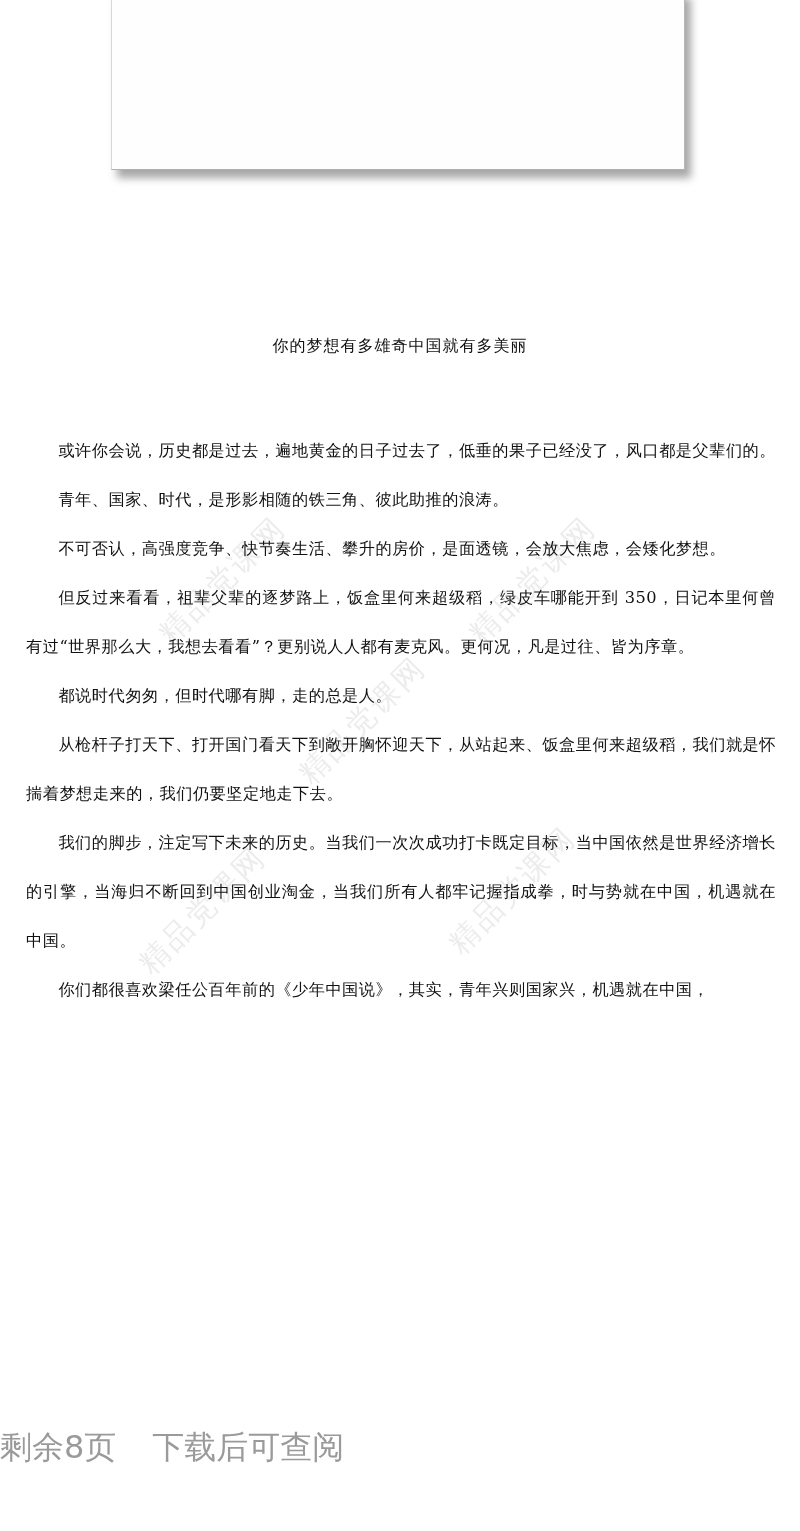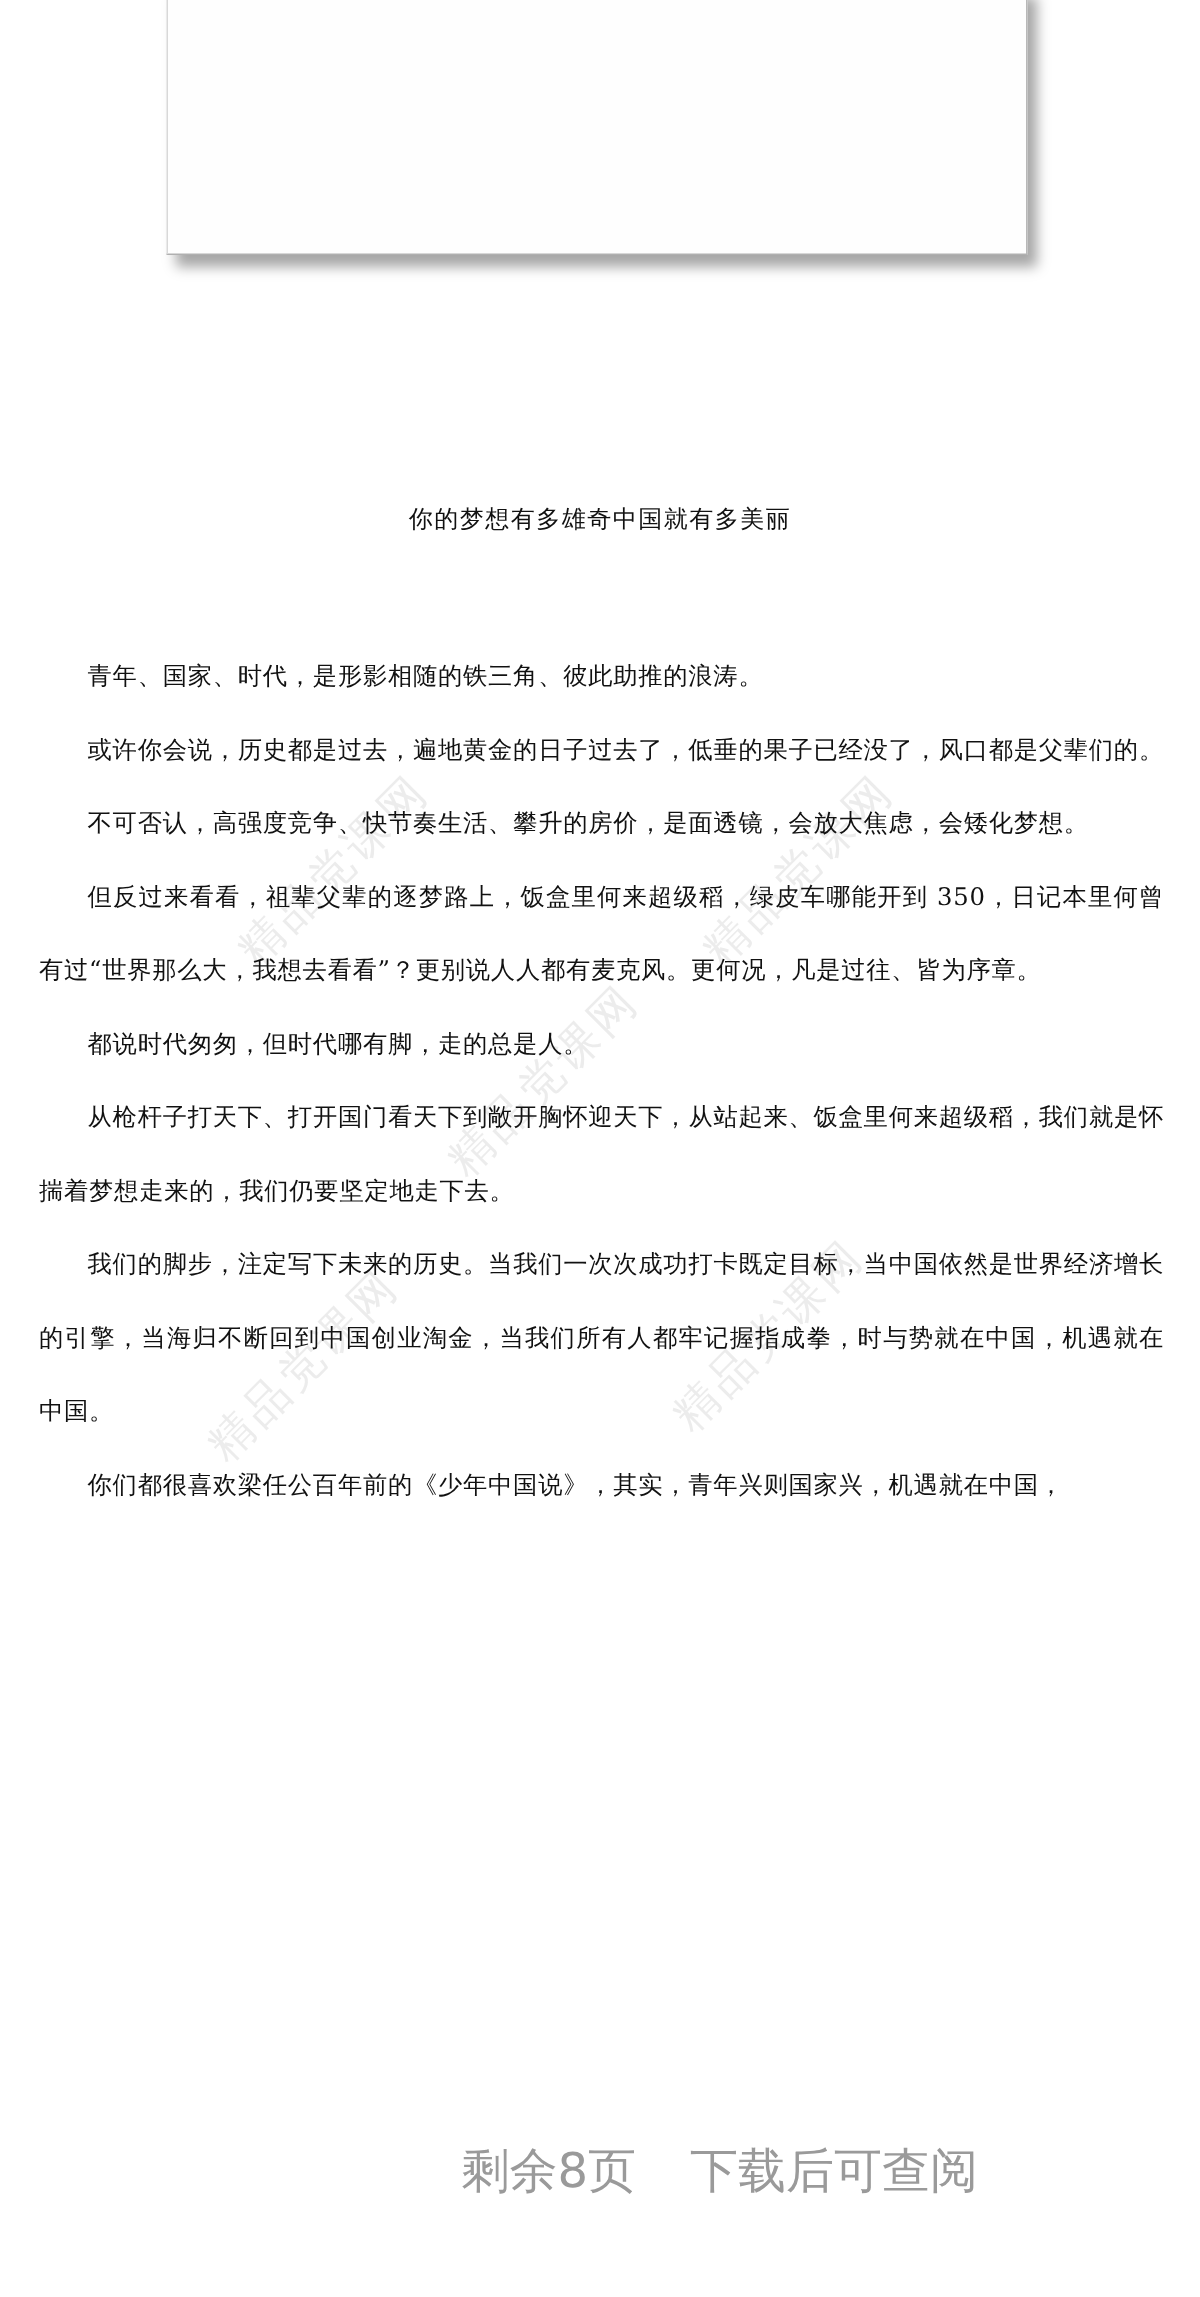--- a/index.html
+++ b/index.html
@@ -61,21 +61,21 @@
       transform-origin: center center;
       white-space: nowrap;
       letter-spacing: 3px;
       pointer-events: none;
     }
     .more-banner {
       position: absolute;
       left: 0;
       width: 652px;
       top: 1427px;
-      text-align: right;
+      text-align: left;
       font-family: "DejaVu Sans", "Liberation Sans", sans-serif;
       font-size: 32px;
       color: #9a9a9a;
       letter-spacing: 0;
       line-height: 40px;
     }
     .more-banner .gap {
       display: inline-block;
       width: 36px;
     }
@@ -87,22 +87,22 @@
 
 <div class="watermark" style="left:140px; top:560px;">精品党课网</div>
 <div class="watermark" style="left:450px; top:560px;">精品党课网</div>
 <div class="watermark" style="left:120px; top:890px;">精品党课网</div>
 <div class="watermark" style="left:430px; top:870px;">精品党课网</div>
 <div class="watermark" style="left:280px; top:700px;">精品党课网</div>
 
 <div class="doc-title">你的梦想有多雄奇中国就有多美丽</div>
 
 <div class="body-text">
+  <p class="para">或许你会说，历史都是过去，遍地黄金的日子过去了，低垂的果子已经没了，风口都是父辈们的。</p>
   <p class="para">青年、国家、时代，是形影相随的铁三角、彼此助推的浪涛。</p>
-  <p class="para">或许你会说，历史都是过去，遍地黄金的日子过去了，低垂的果子已经没了，风口都是父辈们的。</p>
   <p class="para">不可否认，高强度竞争、快节奏生活、攀升的房价，是面透镜，会放大焦虑，会矮化梦想。</p>
   <p class="para">但反过来看看，祖辈父辈的逐梦路上，饭盒里何来超级稻，绿皮车哪能开到 350，日记本里何曾有过“世界那么大，我想去看看”？更别说人人都有麦克风。更何况，凡是过往、皆为序章。</p>
   <p class="para">都说时代匆匆，但时代哪有脚，走的总是人。</p>
   <p class="para">从枪杆子打天下、打开国门看天下到敞开胸怀迎天下，从站起来、饭盒里何来超级稻，我们就是怀揣着梦想走来的，我们仍要坚定地走下去。</p>
   <p class="para">我们的脚步，注定写下未来的历史。当我们一次次成功打卡既定目标，当中国依然是世界经济增长的引擎，当海归不断回到中国创业淘金，当我们所有人都牢记握指成拳，时与势就在中国，机遇就在中国。</p>
   <p class="para">你们都很喜欢梁任公百年前的《少年中国说》，其实，青年兴则国家兴，机遇就在中国，</p>
 </div>
 
 <div class="more-banner">
   <span>剩余8页</span><span class="gap"></span><span>下载后可查阅</span>

